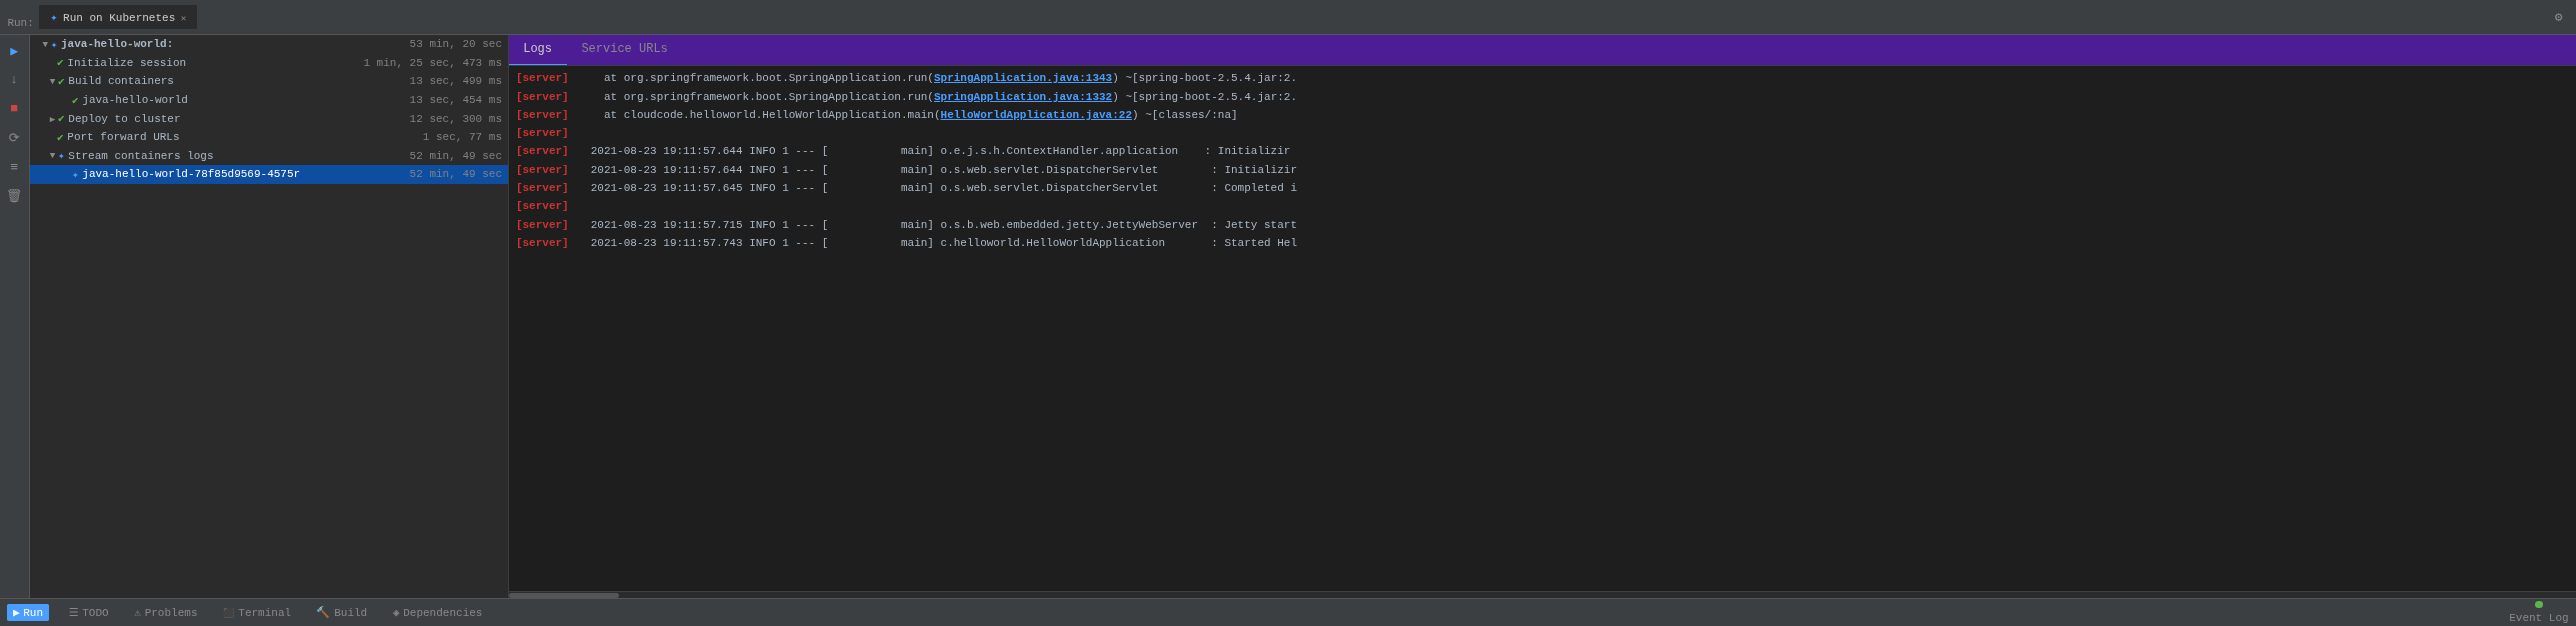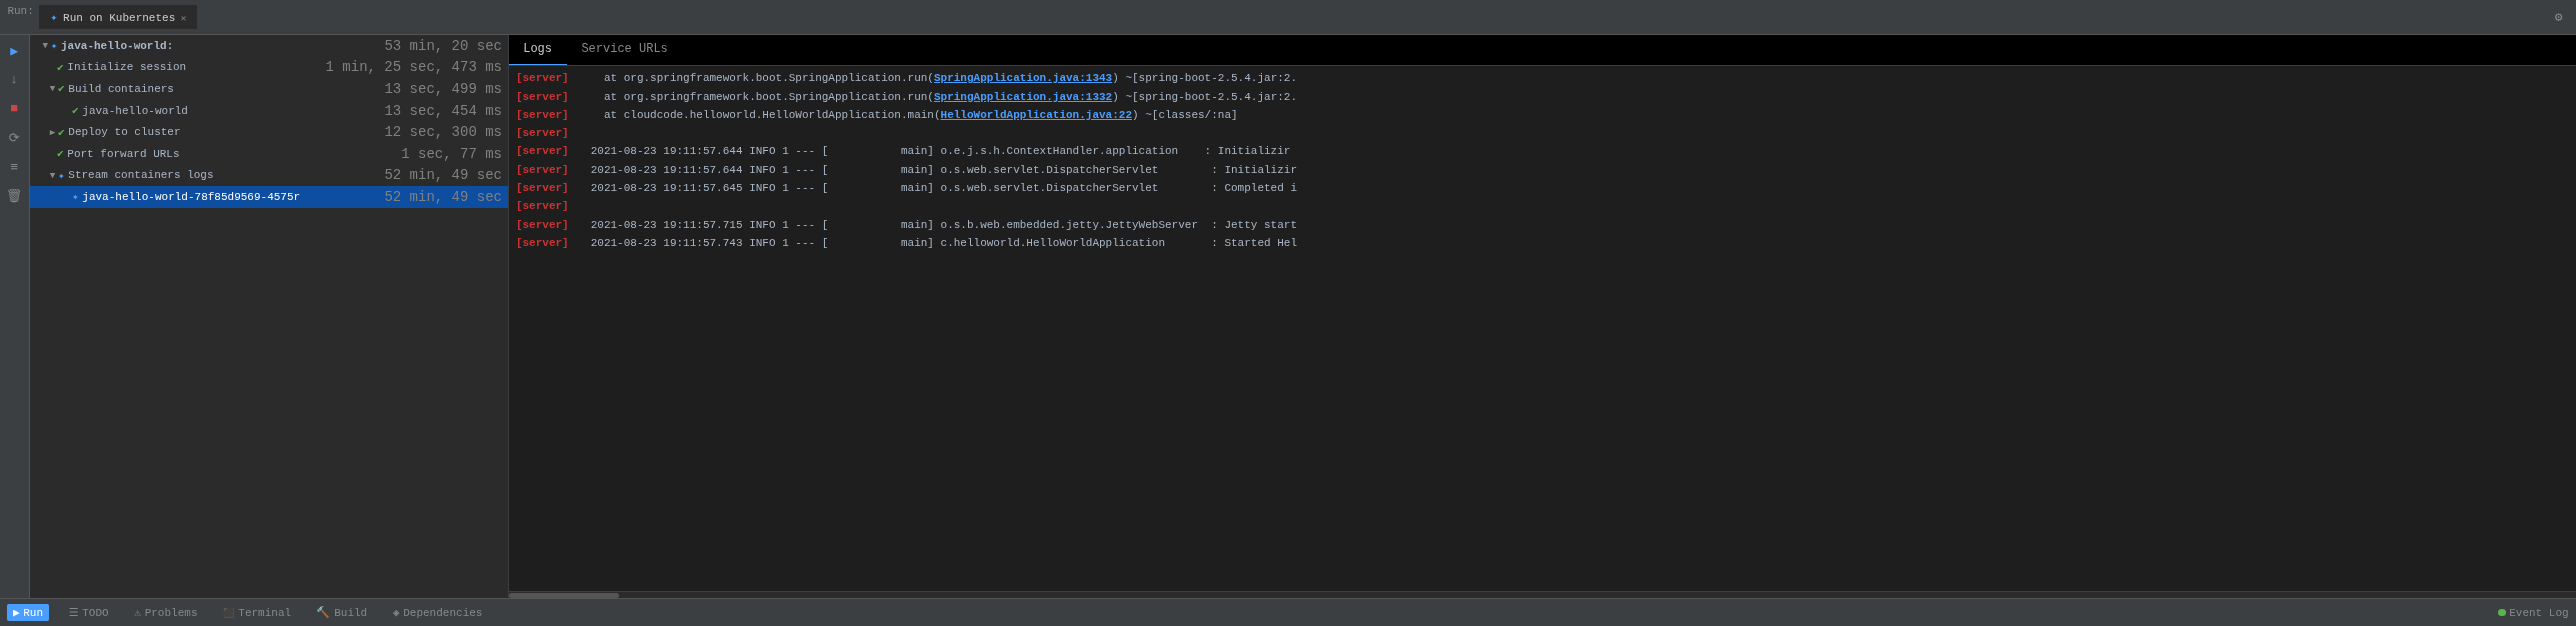--- a/index.html
+++ b/index.html
@@ -21,21 +21,21 @@
       align-items: center;
       justify-content: space-between;
       background: #3c3f41;
       border-bottom: 0.9px solid #555;
       height: 35px;
       padding: 0 7.4px;
       flex-shrink: 0;
     }
     .top-bar-left {
       display: flex;
-      align-items: flex-start;
+      align-items: flex-end;
       gap: 5.5px;
       font-size: 12px;
       color: #bbb;
     }
     .run-label {
       color: #888;
       font-size: 11px;
     }
     .tab-title {
       display: flex;
@@ -106,36 +106,36 @@
       padding: 2.8px 5.5px;
       cursor: pointer;
       white-space: nowrap;
       font-size: 11px;
     }
     .tree-item.selected { background: #0d4ea0; }
     .tree-item .indent { display: inline-block; }
     .tree-item .arrow { color: #888; margin-right: 2.8px; font-size: 9.2px; }
     .tree-item .icon { margin-right: 3.7px; }
     .tree-item .label { flex: 1; color: #a9b7c6; }
-    .tree-item .duration { color: #808080; font-size: 14px; margin-left: auto; padding-left: 7.4px; }
+    .tree-item .duration { color: #808080; font-size: 11px; margin-left: auto; padding-left: 7.4px; }
     .check-green { color: #5ab54b; }
     .spin-icon { color: #4a9eff; }
     .bold { font-weight: bold; color: #c8c8c8; }
 
     
     .log-panel {
       flex: 1;
       display: flex;
       flex-direction: column;
       overflow: hidden;
       background: #1e1e1e;
     }
     .log-tabs {
       display: flex;
-      background: #000000;
+      background: #4c1d95;
       border-bottom: 0.9px solid #3c3f41;
       flex-shrink: 0;
     }
     .log-tab {
       padding: 7.4px 14.7px;
       cursor: pointer;
       color: #888;
       font-size: 12px;
       border-bottom: 1.8px solid transparent;
     }
@@ -197,20 +197,21 @@
       border-radius: 1.8px;
     }
     .bottom-spacer { flex: 1; }
     .event-log-btn {
       display: flex;
       align-items: center;
       gap: 3.7px;
       color: #888;
       font-size: 11px;
       cursor: pointer;
+      flex-direction: column;
     }
     .green-dot { width: 7.4px; height: 7.4px; background: #5ab54b; border-radius: 50%; }
   </style>
 </head>
 <body>
 
 <div class="top-bar">
   <div class="top-bar-left">
     <span class="run-label">Run:</span>
     <div class="tab-title">

